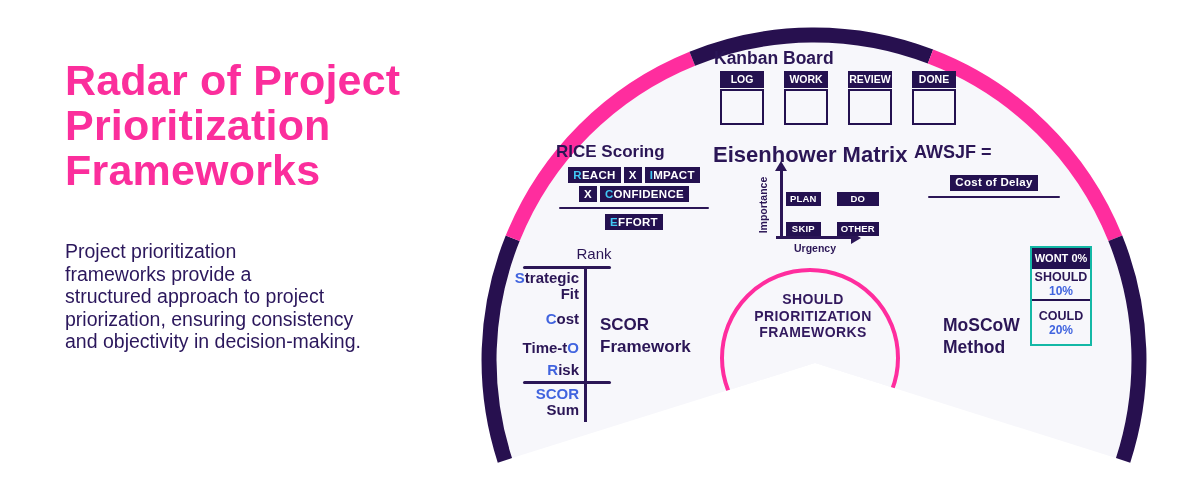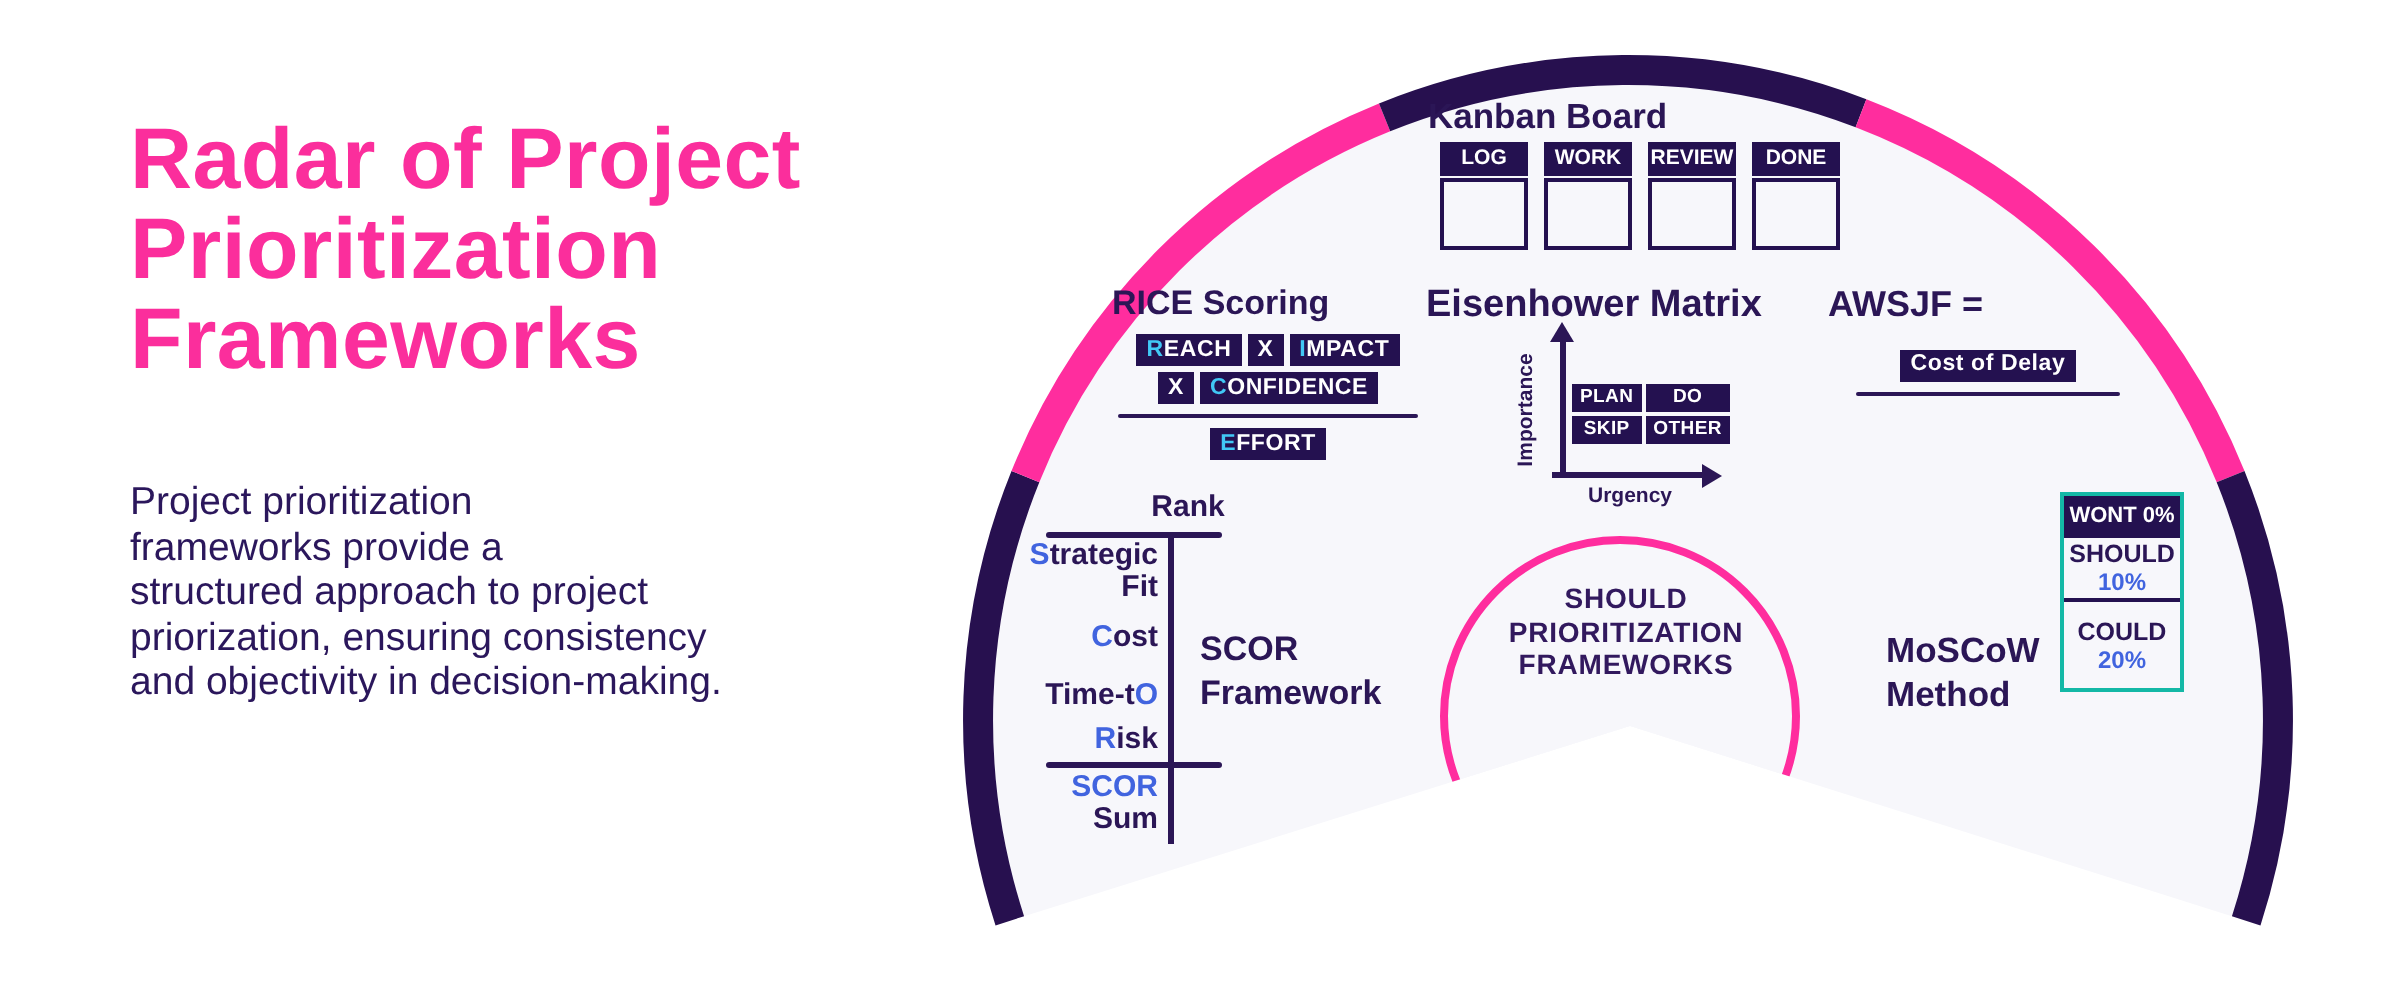--- a/index.html
+++ b/index.html
@@ -18,57 +18,57 @@
 
   
   .fw-title{color:#2B1656;font-weight:bold;text-align:left;}
   .chip{display:inline-block;background:#241150;color:#ffffff;font-weight:bold;
     font-size:11.5px;padding:1.5px 5px 2.5px;letter-spacing:.3px;white-space:nowrap;}
   .cy{color:#41C8F5;} .bl{color:#4164DF;}
   .divider{background:#2B1656;height:2.2px;border-radius:2px;}
 
   
   .kanban-title{left:714px;top:48px;width:200px;font-size:17.5px;}
-  .kanban-cols{left:720px;top:71px;display:flex;gap:8px;}
+  .kanban-cols{left:720px;top:71px;display:flex;gap:20px;}
   .kan-col{width:44px;}
   .kan-head{background:#241150;color:#fff;font-size:10.5px;font-weight:bold;
     text-align:center;padding:2px 0 3px;}
   .kan-body{height:32px;border:2px solid #241150;margin-top:1px;}
 
   
   .rice{left:556px;top:142px;width:156px;text-align:center;}
   .rice .fw-title{font-size:17px;margin-bottom:5px;}
   .rice-row{display:flex;justify-content:center;gap:3px;margin-top:3px;}
   .rice .divider{margin:5px 3px;}
 
   
-  .eis-title{left:713px;top:142px;width:204px;font-size:19px;}
+  .eis-title{left:713px;top:142px;width:204px;font-size:22px;}
   .eis-imp{left:722px;top:198px;width:84px;height:14px;transform:rotate(-90deg);
     font-size:10.5px;font-weight:600;color:#2B1656;text-align:center;}
   .eis-vline{left:780px;top:170px;width:2.5px;height:67px;background:#2B1656;}
   .eis-varrow{left:775px;top:161px;width:0;height:0;
     border-left:6px solid transparent;border-right:6px solid transparent;
     border-bottom:10px solid #2B1656;}
   .eis-hline{left:776px;top:236px;width:77px;height:2.5px;background:#2B1656;}
   .eis-harrow{left:851px;top:231.5px;width:0;height:0;
     border-top:6px solid transparent;border-bottom:6px solid transparent;
     border-left:10px solid #2B1656;}
-  .eis-quad{left:786px;top:192px;display:grid;grid-template-columns:auto auto;gap:2px;}
+  .eis-quad{left:786px;top:192px;display:grid;grid-template-columns:auto auto;gap:16px;}
   .eis-quad .chip{font-size:9.5px;padding:1px 4px 2px;letter-spacing:.2px;text-align:center;}
   .eis-urg{left:770px;top:242px;width:90px;font-size:10.5px;font-weight:600;
     color:#2B1656;text-align:center;}
 
   
   .awsjf{left:914px;top:142px;width:160px;text-align:center;}
   .awsjf .fw-title{font-size:18px;margin-bottom:9px;}
   .awsjf .divider{width:132px;margin:5px auto;}
 
   
   .scor-rank{left:569px;top:245px;width:50px;text-align:center;
-    font-size:15px;font-weight:700;color:#2B1656;}
+    font-size:15px;font-weight:400;color:#2B1656;}
   .scor-hline1{left:523px;top:266px;width:88px;height:2.5px;background:#2B1656;border-radius:2px;}
   .scor-hline2{left:523px;top:381px;width:88px;height:2.5px;background:#2B1656;border-radius:2px;}
   .scor-vline{left:584px;top:266px;width:2.5px;height:156px;background:#2B1656;}
   .scor-item{left:489px;width:90px;text-align:right;font-size:15px;line-height:16px;
     font-weight:600;color:#2B1656;}
   .scor-label{left:600px;top:314px;width:112px;font-size:17px;line-height:22px;}
 
   
   .center-text{left:734px;top:291px;width:158px;text-align:center;color:#32195E;
     font-size:14px;line-height:16.6px;font-weight:bold;letter-spacing:.4px;}

